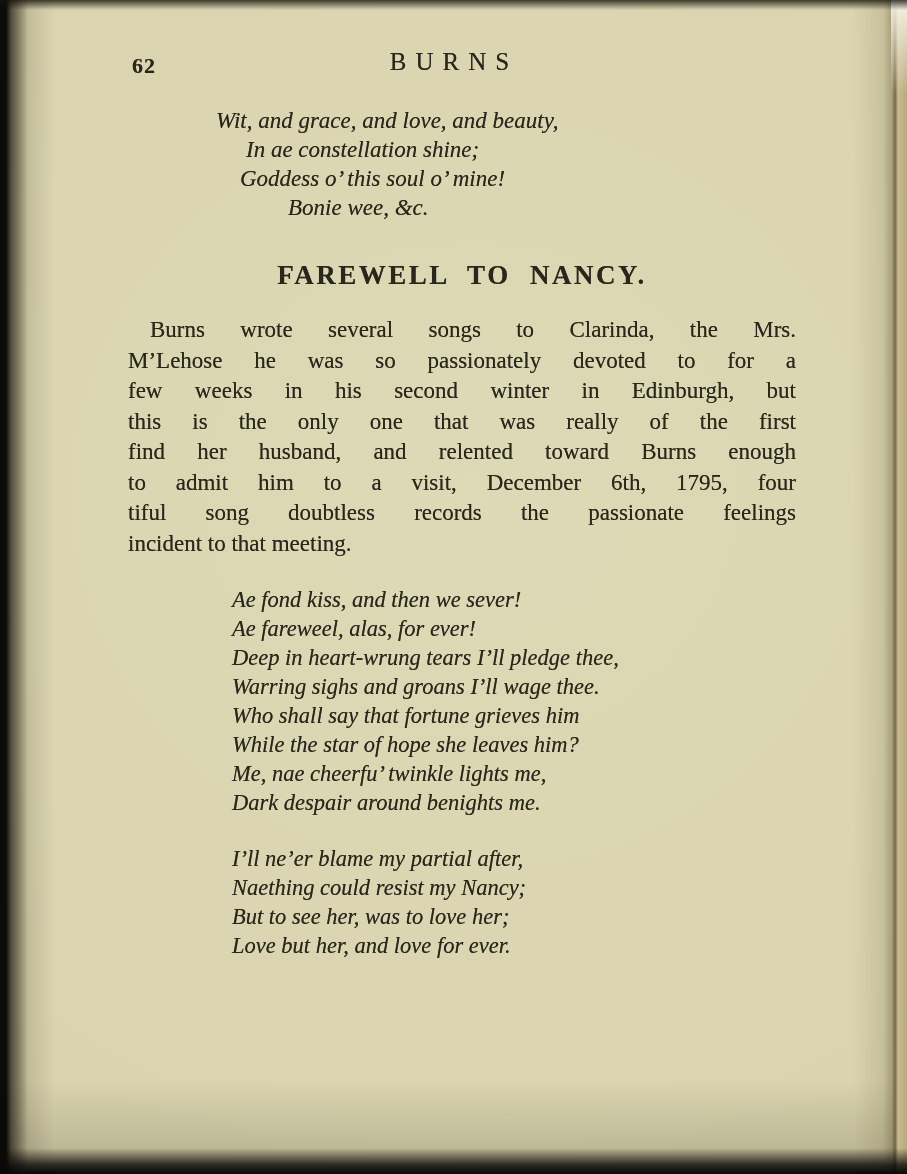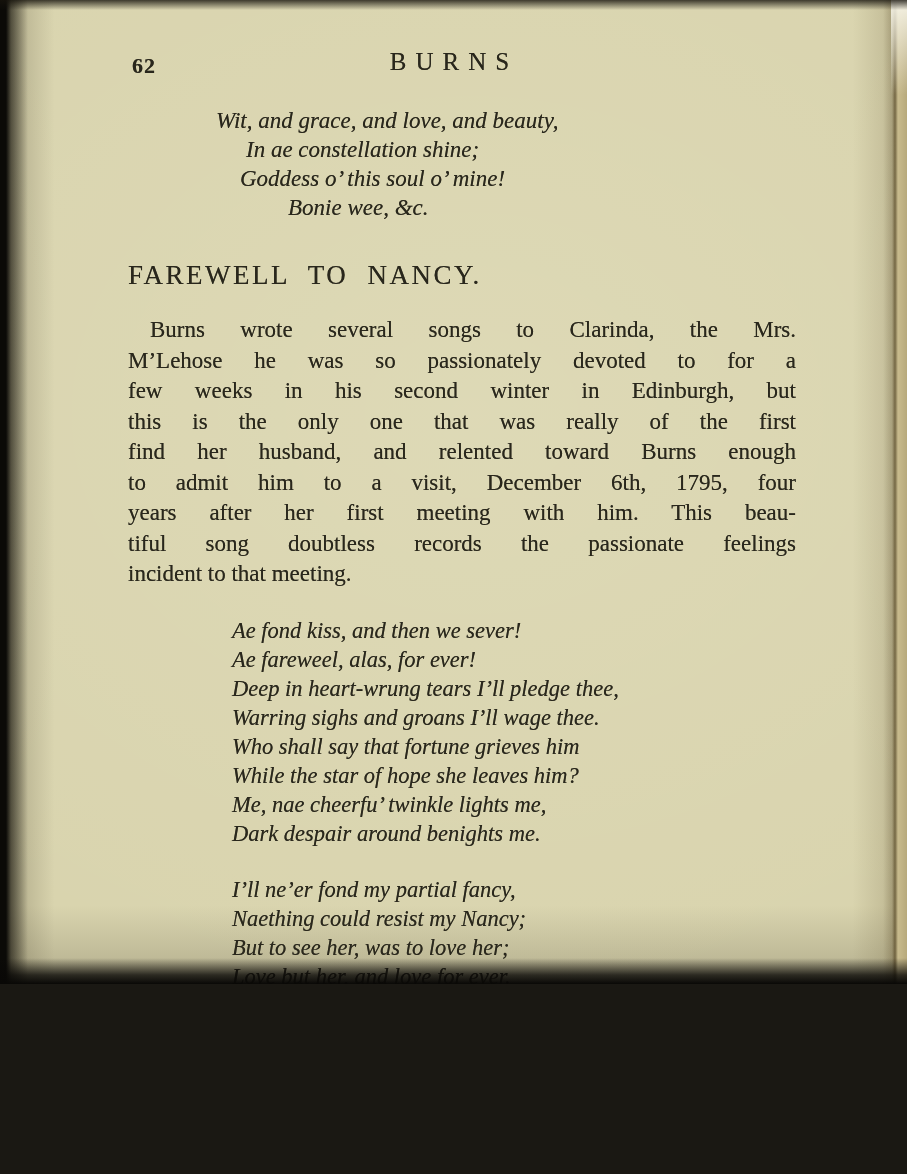--- a/index.html
+++ b/index.html
@@ -1,16 +1,16 @@
 <!DOCTYPE html>
 <html><head>
 <meta charset="utf-8">
 <style>
   html,body{margin:0;padding:0;background:#1a1813;}
-  .scan{position:relative;width:907px;height:984px;overflow:hidden;
+  .scan{position:relative;width:907px;height:1174px;overflow:hidden;
         font-family:"Liberation Serif","DejaVu Serif",serif;}
   .page{position:absolute;inset:0;
     background-color:#d9d4ae;
     background-image:
       radial-gradient(130% 95% at 52% 42%, rgba(255,255,240,0.12), rgba(0,0,0,0) 65%),
       linear-gradient(90deg, rgba(70,62,40,0.35) 0%, rgba(0,0,0,0) 6%),
       linear-gradient(270deg, rgba(95,80,45,0.28) 0%, rgba(0,0,0,0) 6%),
       linear-gradient(0deg, rgba(40,34,20,0.22) 0%, rgba(0,0,0,0) 8%);
   }
   
@@ -33,21 +33,21 @@
   .runhead{position:absolute;left:0;right:16px;top:2px;text-align:center;font-size:25px;letter-spacing:9px;}
 
   .stanza{font-size:23px;line-height:29px;font-style:italic;}
   .opening{margin-left:72px;}
   .opening .l0{margin-left:16px;}
   .opening .l1{margin-left:46px;}
   .opening .l2{margin-left:0;}
   .opening .l3{margin-left:40px;}
   .opening .l4{margin-left:88px;}
 
-  .title{margin:38px 0 24px;text-align:left;font-size:27px;font-weight:400;
+  .title{margin:38px 0 24px;text-align:center;font-size:27px;font-weight:700;
     letter-spacing:2.5px;word-spacing:10px;}
 
   .intro{font-size:23px;line-height:30.5px;}
   .intro .pline{text-align:justify;text-align-last:justify;}
   .intro .pline.first{text-indent:22px;}
   .intro .pline.last{text-align-last:left;}
 
   .poem{margin-left:104px;font-size:22.5px;line-height:29px;}
   .poem.s1{margin-top:26px;}
   .poem.s2{margin-top:27px;}
@@ -74,38 +74,37 @@
 
     <h2 class="title">FAREWELL TO NANCY.</h2>
 
     <div class="intro">
       <div class="pline first">Burns wrote several songs to Clarinda, the Mrs.</div>
       <div class="pline">M’Lehose he was so passionately devoted to for a</div>
       <div class="pline">few weeks in his second winter in Edinburgh, but</div>
       <div class="pline">this is the only one that was really of the first</div>
       <div class="pline">find her husband, and relented toward Burns enough</div>
       <div class="pline">to admit him to a visit, December 6th, 1795, four</div>
-      <div class="pline">years after her first meeting with him.  This beau-</div>
       <div class="pline">tiful song doubtless records the passionate feelings</div>
       <div class="pline last">incident to that meeting.</div>
     </div>
 
     <div class="stanza poem s1">
       <div class="line">Ae fond kiss, and then we sever!</div>
       <div class="line">Ae fareweel, alas, for ever!</div>
       <div class="line">Deep in heart-wrung tears I’ll pledge thee,</div>
       <div class="line">Warring sighs and groans I’ll wage thee.</div>
       <div class="line">Who shall say that fortune grieves him</div>
       <div class="line">While the star of hope she leaves him?</div>
       <div class="line">Me, nae cheerfu’ twinkle lights me,</div>
       <div class="line">Dark despair around benights me.</div>
     </div>
 
     <div class="stanza poem s2">
-      <div class="line">I’ll ne’er fond my partial fancy,</div>
+      <div class="line">I’ll ne’er blame my partial after,</div>
       <div class="line">Naething could resist my Nancy;</div>
       <div class="line">But to see her, was to love her;</div>
       <div class="line">Love but her, and love for ever.</div>
     </div>
 
   </div>
 
   <div class="edge-left"></div>
   <div class="edge-right"></div>
   <div class="corner-tr"></div>

